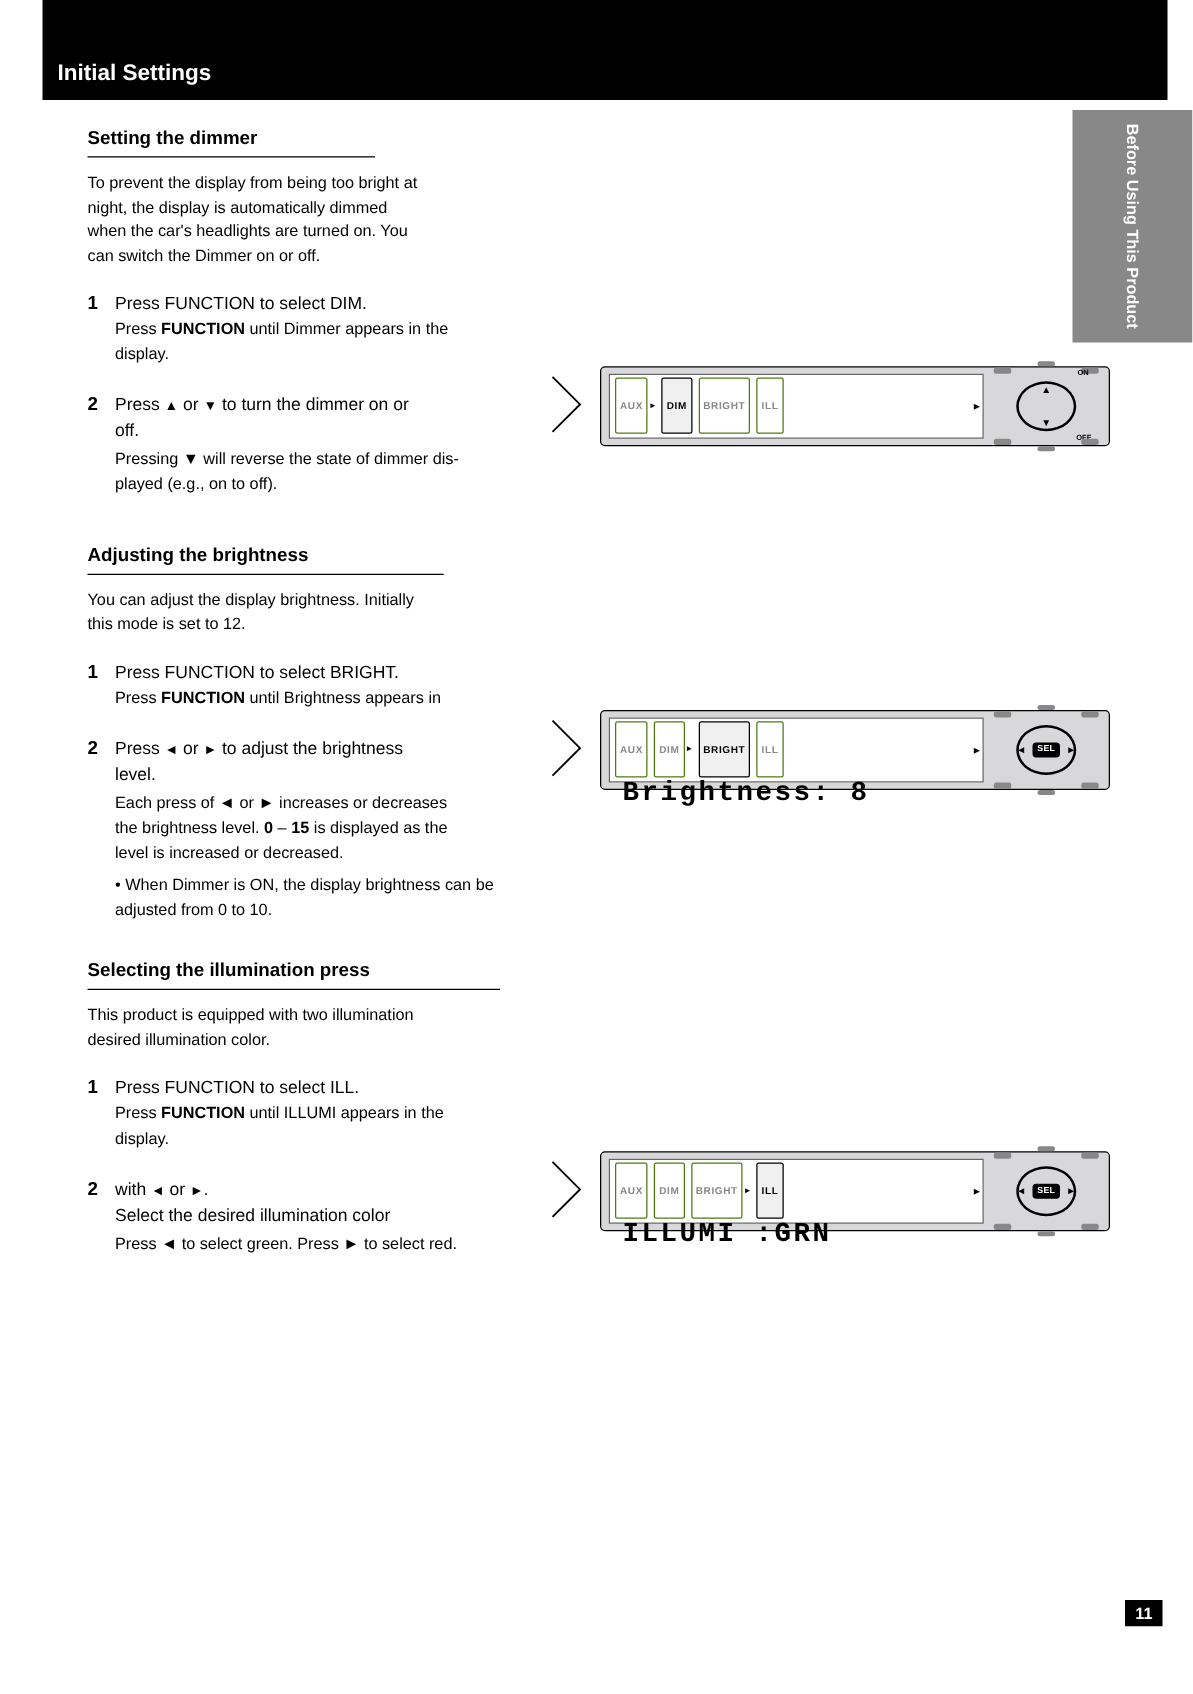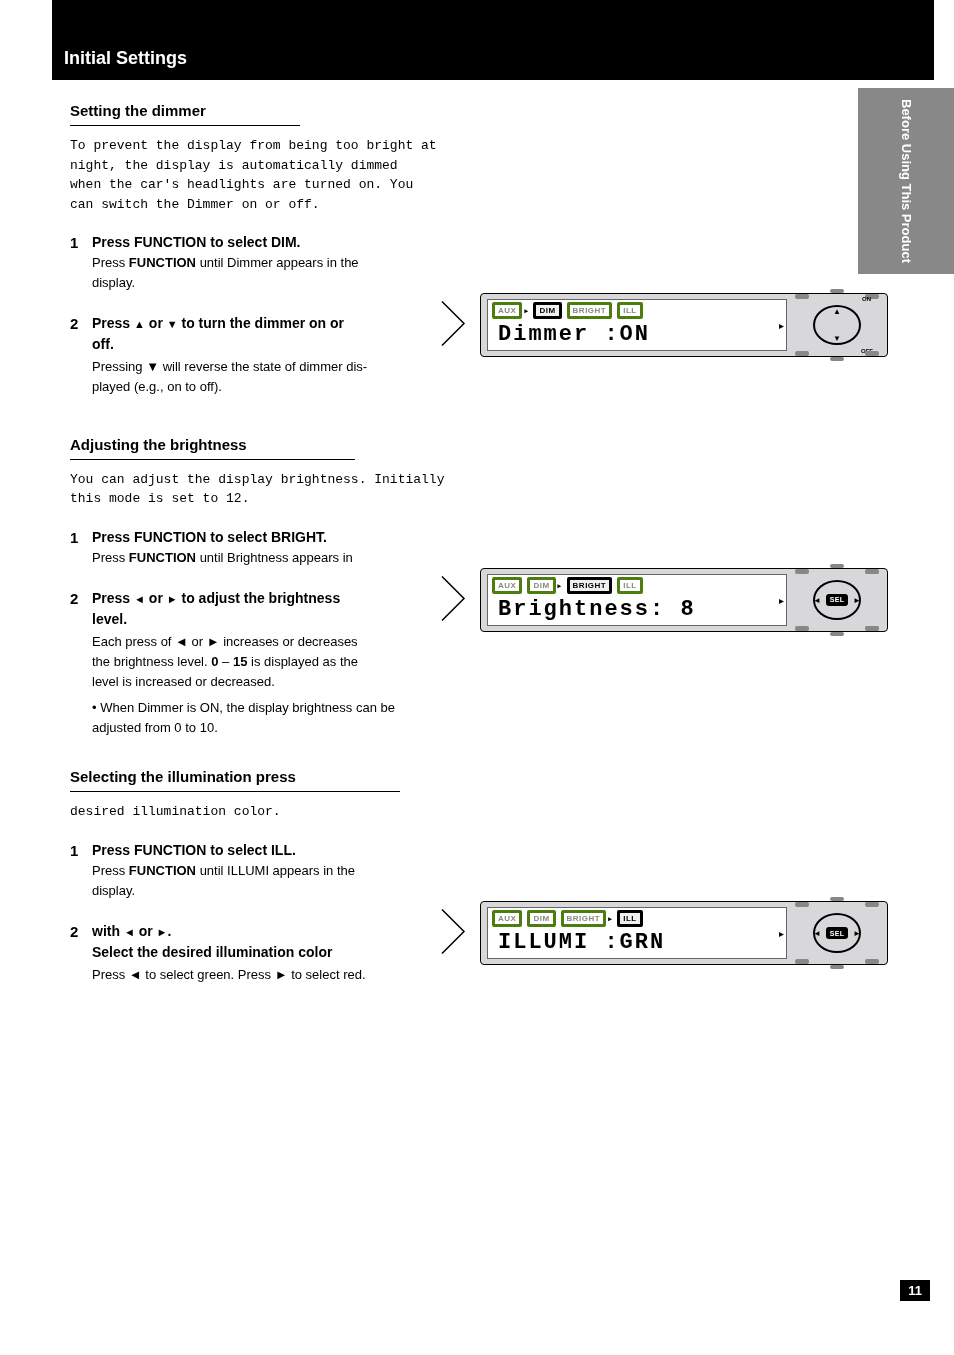--- a/index.html
+++ b/index.html
@@ -11,21 +11,21 @@
       width: 954px;
       height: 1355px;
       font-family: Arial, sans-serif;
       background: #fff;
       position: relative;
       font-size: 13px;
     }
     .header-bar {
       background: #000;
       height: 80px;
-      margin: 0 20px 0 52px;
+      margin: 0 20px 0 34px;
     }
     .sidebar-tab {
       position: absolute;
       right: 0;
       top: 88px;
       width: 96px;
       height: 186px;
       background: #888;
       writing-mode: vertical-rl;
       text-orientation: mixed;
@@ -70,32 +70,31 @@
     }
     .step-num {
       width: 22px;
       font-weight: bold;
       font-size: 15px;
     }
     .step-body {
       flex: 1;
     }
     .step-title {
-      font-weight: bold;
+      font-weight: normal;
       font-size: 14px;
     }
     .indent-desc {
       margin-left: 22px;
       line-height: 1.55;
       margin-top: 2px;
     }
     .intro-text {
       line-height: 1.5;
       margin-top: 4px;
-      font-family: Liberation Mono, monospace;
     }
     .display-col {
       position: relative;
       margin-left: 0;
     }
     .chevron {
       position: absolute;
       left: 0;
       top: 50%;
       transform: translateY(-50%);
@@ -127,22 +126,22 @@
     }
     .lcd-tabs {
       display: flex;
       gap: 5px;
       padding: 2px 4px 0 4px;
       align-items: center;
     }
     .lcd-tab {
       font-size: 8px;
       font-weight: bold;
-      padding: 0 3px;
-      border: 3px solid #4d7c0f;
+      padding: 16px 3px;
+      border: 1px solid #4d7c0f;
       border-radius: 2px;
       color: #888;
       letter-spacing: 0.5px;
       line-height: 11px;
     }
     .lcd-tab.active {
       color: #000;
       border-color: #000;
       background: #f0f0f0;
     }
@@ -312,21 +311,20 @@
       </div>
       <div class="lcd-panel">
         <div class="lcd-screen">
           <div class="lcd-tabs">
             <span class="lcd-tab">AUX</span>
             <span class="lcd-tab sel-ind">▸</span>
             <span class="lcd-tab active">DIM</span>
             <span class="lcd-tab">BRIGHT</span>
             <span class="lcd-tab">ILL</span>
           </div>
-          <div class="lcd-main">Dimmer  :ON</div>
           <div class="lcd-arrow-right">▸</div>
         </div>
         <div class="dpad">
           <div class="dpad-side tl"></div>
           <div class="dpad-side tr"></div>
           <div class="dpad-topbar"></div>
           <div class="dpad-wheel">
             <div class="dpad-arrow up">▲</div>
             <div class="dpad-arrow down">▼</div>
           </div>
@@ -408,20 +406,21 @@
           <div class="dpad-side bl"></div>
           <div class="dpad-side br"></div>
         </div>
       </div>
     </div>
   </div>
 
   <div class="section-title" style="margin-top:30px;">Selecting the illumination press</div>
   <hr class="hr-line hr-long">
   <div class="intro-text">
+    <div>This product is equipped with two illumination</div>
     <div>desired illumination color.</div>
   </div>
 
   <div class="step-row">
     <div class="step-num">1</div>
     <div class="step-body">
       <div class="step-title">Press FUNCTION to select ILL.</div>
     </div>
   </div>
   <div class="indent-desc">

